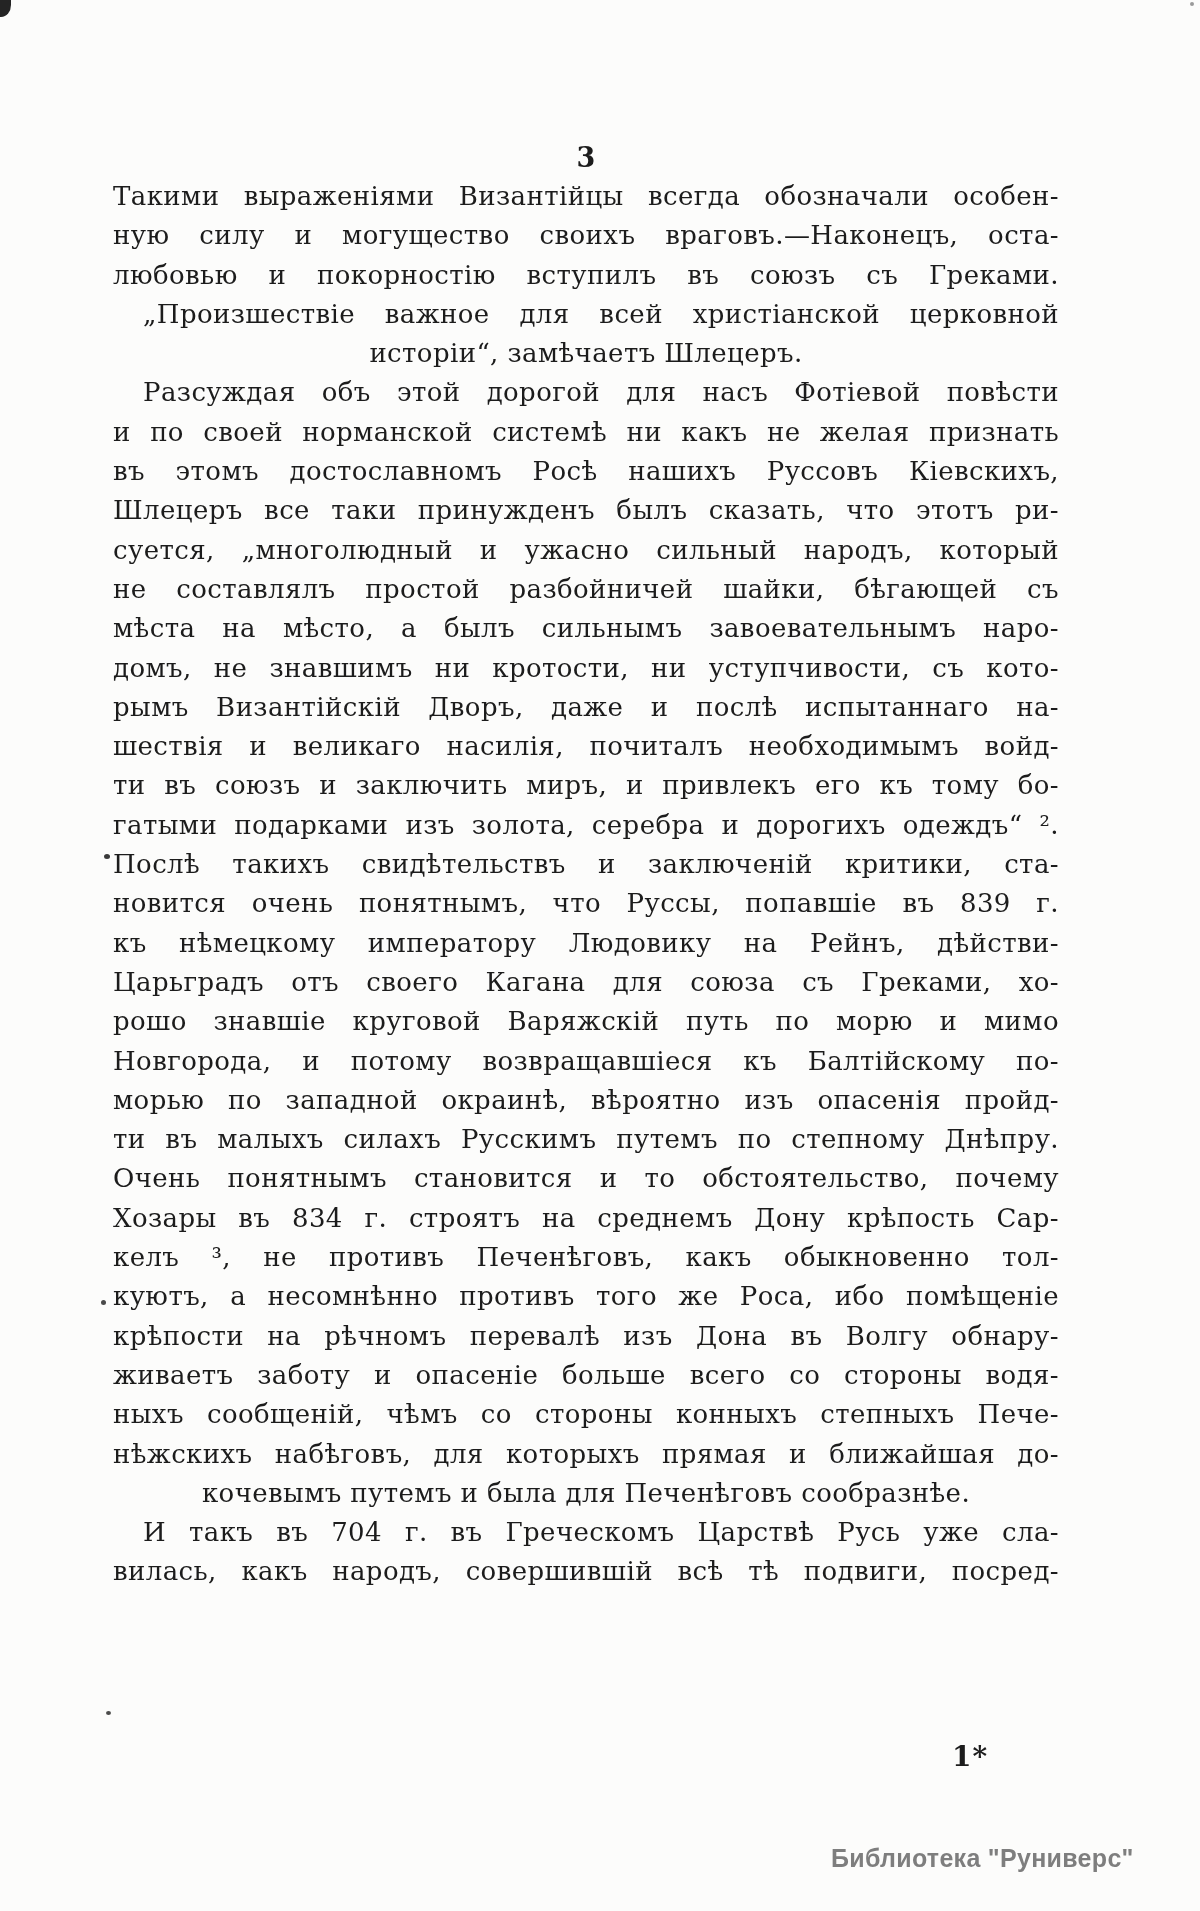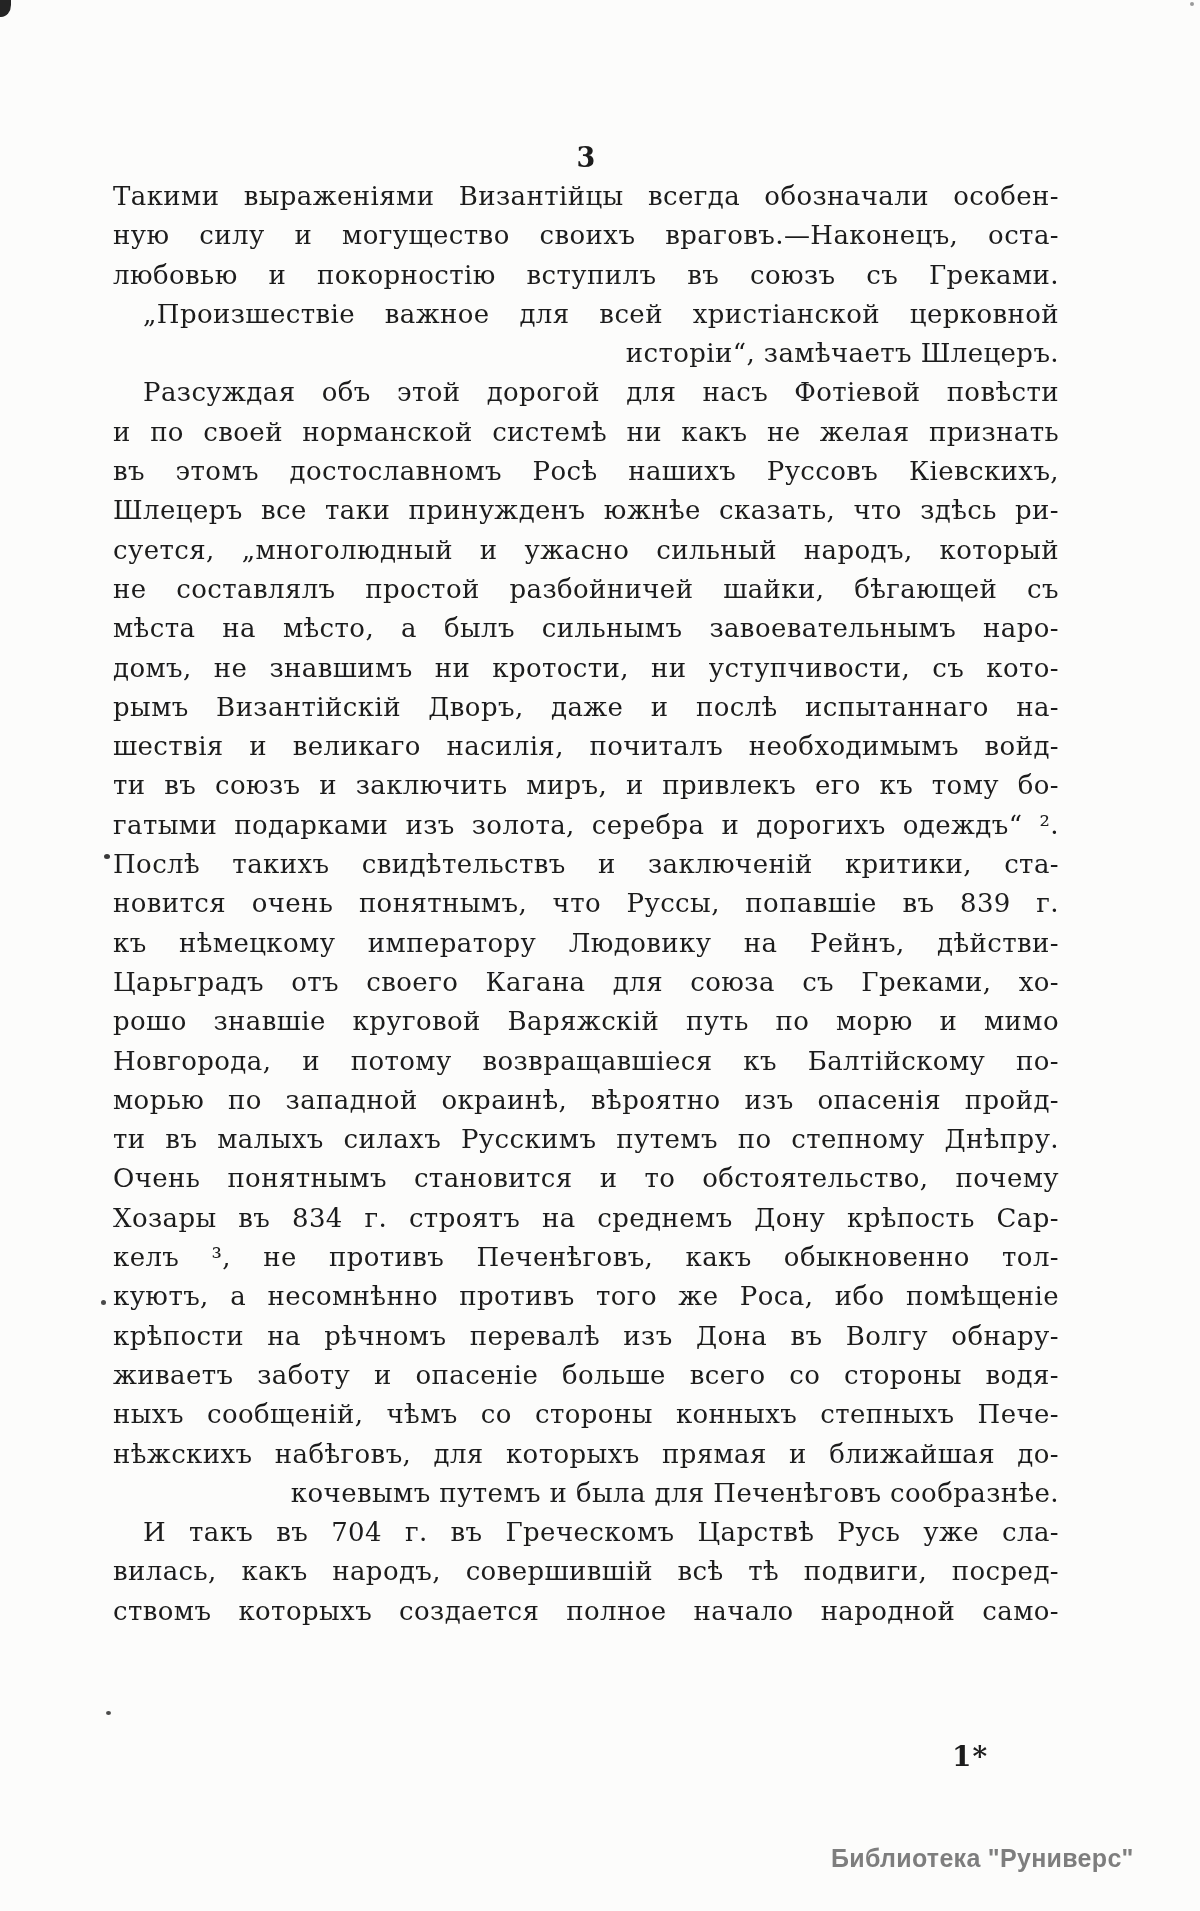--- a/index.html
+++ b/index.html
@@ -56,21 +56,21 @@
     line-height: 48px;
     height: 39.3px;
     letter-spacing: 0.4px;
     overflow: visible;
   }
   .line.j {
     text-align: justify;
     text-align-last: justify;
   }
   .line.l {
-    text-align: right;
+    text-align: center;
     white-space: nowrap;
   }
   .line.ind {
     text-indent: 30px;
   }
   .sig-mark {
     position: absolute;
     left: 952px;
     top: 1740px;
     font-size: 28px;
@@ -103,21 +103,21 @@
 
   <div class="text-block" id="text-block">
       <div class="line j">Такими выраженіями Византійцы всегда обозначали особен-</div>
       <div class="line j">ную силу и могущество своихъ враговъ.—Наконецъ, оста-</div>
       <div class="line j">любовью и покорностію вступилъ въ союзъ съ Греками.</div>
       <div class="line j ind">„Произшествіе важное для всей христіанской церковной</div>
       <div class="line l">исторіи“, замѣчаетъ Шлецеръ.</div>
       <div class="line j ind">Разсуждая объ этой дорогой для насъ Фотіевой повѣсти</div>
       <div class="line j">и по своей норманской системѣ ни какъ не желая признать</div>
       <div class="line j">въ этомъ достославномъ Росѣ нашихъ Руссовъ Кіевскихъ,</div>
-      <div class="line j">Шлецеръ все таки принужденъ южнѣе сказать, что здѣсь ри-</div>
+      <div class="line j">Шлецеръ все таки принужденъ былъ сказать, что этотъ ри-</div>
       <div class="line j">суется, „многолюдный и ужасно сильный народъ, который</div>
       <div class="line j">не составлялъ простой разбойничей шайки, бѣгающей съ</div>
       <div class="line j">мѣста на мѣсто, а былъ сильнымъ завоевательнымъ наро-</div>
       <div class="line j">домъ, не знавшимъ ни кротости, ни уступчивости, съ кото-</div>
       <div class="line j">рымъ Византійскій Дворъ, даже и послѣ испытаннаго на-</div>
       <div class="line j">шествія и великаго насилія, почиталъ необходимымъ войд-</div>
       <div class="line j">ти въ союзъ и заключить миръ, и привлекъ его къ тому бо-</div>
       <div class="line j">гатыми подарками изъ золота, серебра и дорогихъ одеждъ“ ².</div>
       <div class="line j">Послѣ такихъ свидѣтельствъ и заключеній критики, ста-</div>
       <div class="line j">новится очень понятнымъ, что Руссы, попавшіе въ 839 г.</div>
@@ -131,19 +131,18 @@
       <div class="line j">Хозары въ 834 г. строятъ на среднемъ Дону крѣпость Сар-</div>
       <div class="line j">келъ ³, не противъ Печенѣговъ, какъ обыкновенно тол-</div>
       <div class="line j">куютъ, а несомнѣнно противъ того же Роса, ибо помѣщеніе</div>
       <div class="line j">крѣпости на рѣчномъ перевалѣ изъ Дона въ Волгу обнару-</div>
       <div class="line j">живаетъ заботу и опасеніе больше всего со стороны водя-</div>
       <div class="line j">ныхъ сообщеній, чѣмъ со стороны конныхъ степныхъ Пече-</div>
       <div class="line j">нѣжскихъ набѣговъ, для которыхъ прямая и ближайшая до-</div>
       <div class="line l">кочевымъ путемъ и была для Печенѣговъ сообразнѣе.</div>
       <div class="line j ind">И такъ въ 704 г. въ Греческомъ Царствѣ Русь уже сла-</div>
       <div class="line j">вилась, какъ народъ, совершившій всѣ тѣ подвиги, посред-</div>
-      <div class="line j">ствомъ которыхъ создается полное начало народной само-</div>
     </div>
 
   <div class="sig-mark">1*</div>
 
   <div class="watermark">Библиотека "Руниверс"</div>
 </div>
 
 </body></html>

